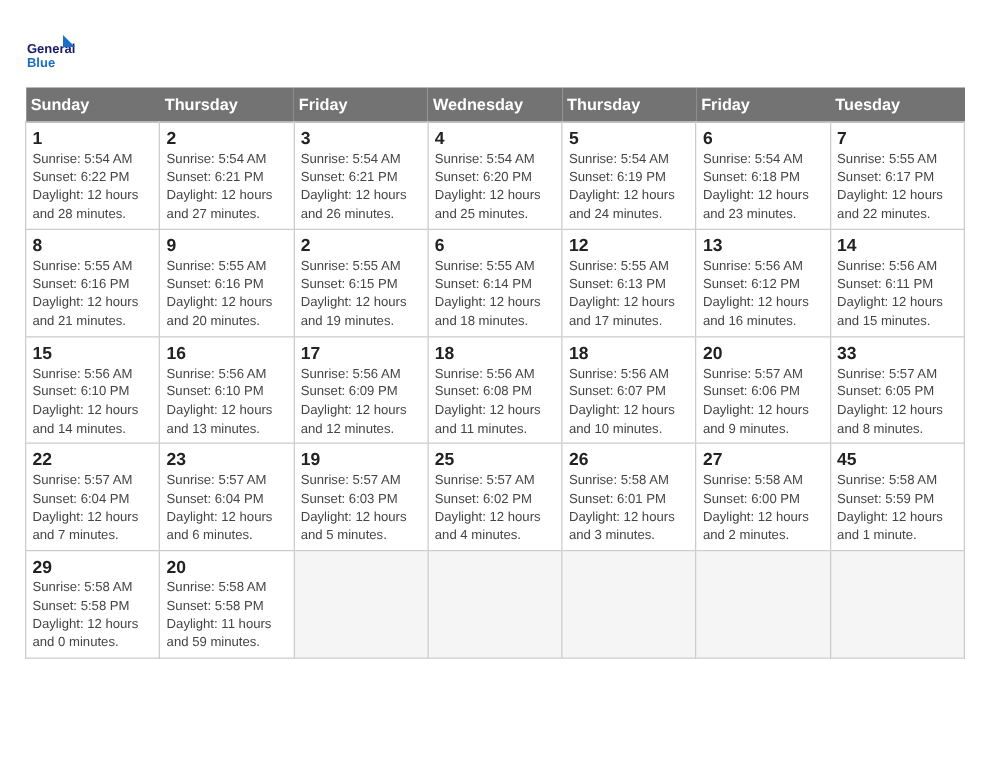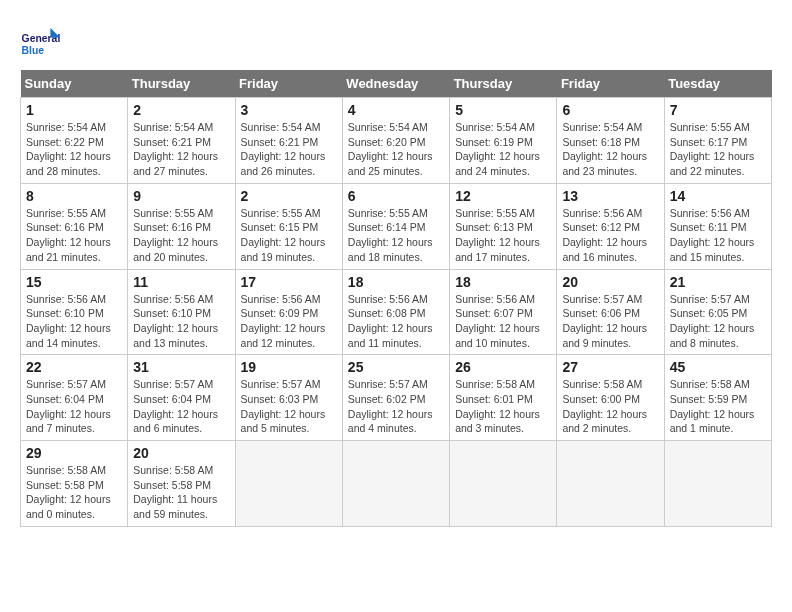--- a/index.html
+++ b/index.html
@@ -226,21 +226,21 @@
       <tr>
         <td>
         <span class="day-num">15</span>
         <div class="day-details">
           Sunrise: 5:56 AM<br>
           Sunset: 6:10 PM<br>
           Daylight: 12 hours and 14 minutes.
         </div>
       </td>
         <td>
-        <span class="day-num">11</span>
+        <span class="day-num">16</span>
         <div class="day-details">
           Sunrise: 5:56 AM<br>
           Sunset: 6:10 PM<br>
           Daylight: 12 hours and 13 minutes.
         </div>
       </td>
         <td>
         <span class="day-num">17</span>
         <div class="day-details">
           Sunrise: 5:56 AM<br>
@@ -266,39 +266,39 @@
       </td>
         <td>
         <span class="day-num">20</span>
         <div class="day-details">
           Sunrise: 5:57 AM<br>
           Sunset: 6:06 PM<br>
           Daylight: 12 hours and 9 minutes.
         </div>
       </td>
         <td>
-        <span class="day-num">21</span>
+        <span class="day-num">33</span>
         <div class="day-details">
           Sunrise: 5:57 AM<br>
           Sunset: 6:05 PM<br>
           Daylight: 12 hours and 8 minutes.
         </div>
       </td>
       </tr>
       <tr>
         <td>
         <span class="day-num">22</span>
         <div class="day-details">
           Sunrise: 5:57 AM<br>
           Sunset: 6:04 PM<br>
           Daylight: 12 hours and 7 minutes.
         </div>
       </td>
         <td>
-        <span class="day-num">31</span>
+        <span class="day-num">23</span>
         <div class="day-details">
           Sunrise: 5:57 AM<br>
           Sunset: 6:04 PM<br>
           Daylight: 12 hours and 6 minutes.
         </div>
       </td>
         <td>
         <span class="day-num">19</span>
         <div class="day-details">
           Sunrise: 5:57 AM<br>

